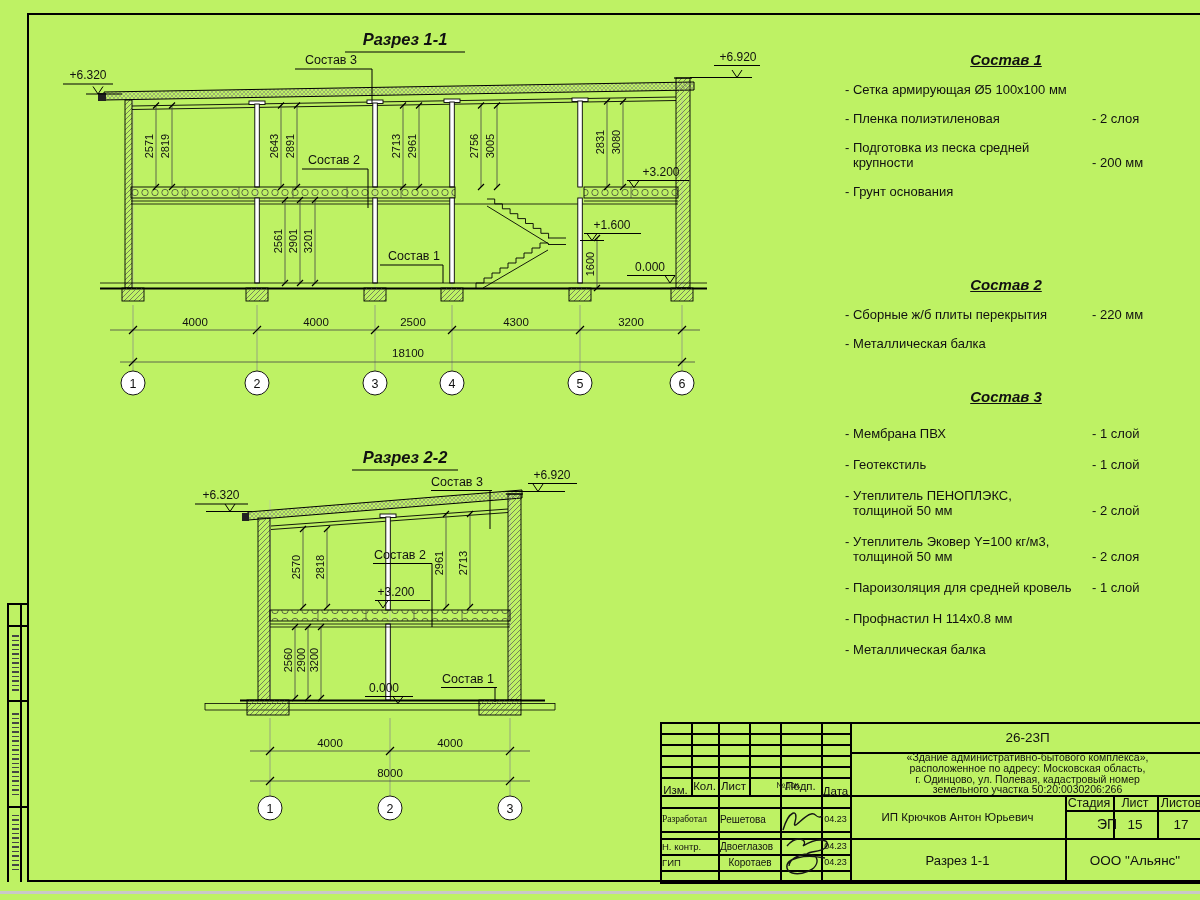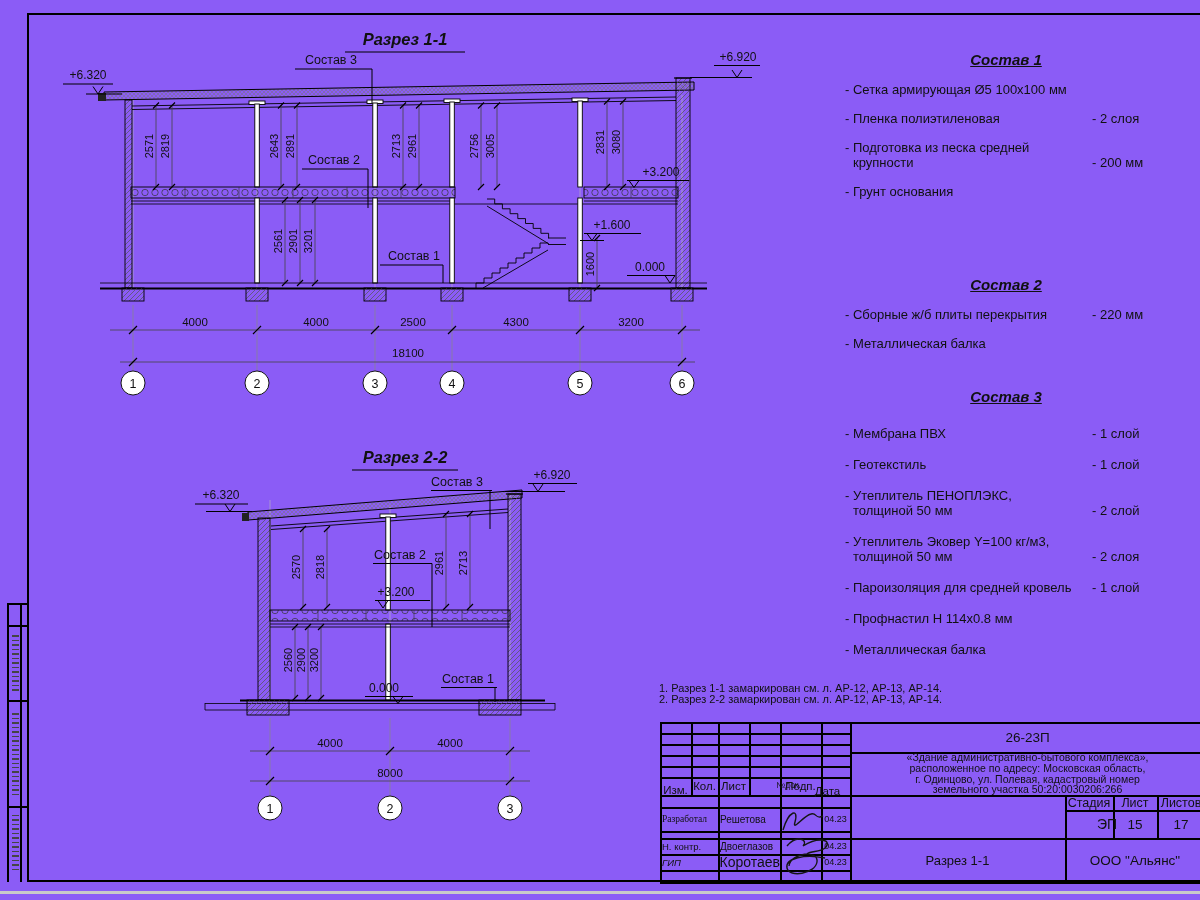--- a/index.html
+++ b/index.html
@@ -1,16 +1,16 @@
 <!DOCTYPE html>
 <html><head>
 <meta charset="utf-8">
 <style>
   html,body{margin:0;padding:0;background:#fff;}
-  .sheet{position:relative;width:1200px;height:900px;background:#8b5cf6;overflow:hidden;
+  .sheet{position:relative;width:1200px;height:900px;background:#bef264;overflow:hidden;
          font-family:"Liberation Sans",sans-serif;color:#111;}
   .abs{position:absolute;}
   
   .ln{position:absolute;background:#000;}
   
   .comp{position:absolute;left:845px;width:322px;font-size:13px;line-height:15px;}
   .comp-title{text-align:center;margin-bottom:14px;}
   .comp-title span{font-style:italic;font-weight:bold;font-size:15px;text-decoration:underline;}
   .comp-item{position:relative;margin-bottom:14px;}
   .comp3 .comp-item{margin-bottom:16px;}
@@ -277,24 +277,20 @@
       <span class="val">- 1 слой</span>
     </div>
     <div class="comp-item">
       <span>- Профнастил Н 114х0.8 мм</span>
     </div>
     <div class="comp-item">
       <span>- Металлическая балка</span>
     </div>
   </div>
 
-  <div class="notes">
-    <div>1. Разрез 1-1 замаркирован см. л. АР-12, АР-13, АР-14.</div>
-    <div>2. Разрез 2-2 замаркирован см. л. АР-12, АР-13, АР-14.</div>
-  </div>
 
   <div class="tb">
 
     <div class="ln" style="left:0;top:0;width:545px;height:2px;"></div>
     <div class="ln" style="left:0;top:11px;width:190px;height:1.5px;"></div>
     <div class="ln" style="left:0;top:22px;width:190px;height:1.5px;"></div>
     <div class="ln" style="left:0;top:33px;width:190px;height:1.5px;"></div>
     <div class="ln" style="left:0;top:44px;width:190px;height:1.5px;"></div>
     <div class="ln" style="left:0;top:55px;width:190px;height:1.5px;"></div>
     <div class="ln" style="left:190px;top:30px;width:355px;height:1.5px;"></div>
@@ -326,21 +322,21 @@
       </div>
     <div class="cell" style="left:58px;top:55px;width:31px;height:18px;font-size:11.5px;">
         <span>Лист</span>
       </div>
     <div class="cell" style="left:89px;top:55px;width:31px;height:16px;font-size:8.5px;padding-left:24px;">
         <span>№док.</span>
       </div>
     <div class="cell" style="left:120px;top:55px;width:41px;height:18px;font-size:11.5px;">
         <span>Подп.</span>
       </div>
-    <div class="cell" style="left:153px;top:55px;width:29px;height:28px;font-size:11.5px;border-radius:9px;">
+    <div class="cell" style="left:161px;top:55px;width:29px;height:28px;font-size:11.5px;border-radius:9px;">
         <span>Дата</span>
       </div>
 
     <div class="cell" style="left:2px;top:85px;width:56px;height:24px;font-size:9.5px;justify-content:flex-start;text-align:left;font-family:Liberation Serif, serif;">
         <span>Разработал</span>
       </div>
     <div class="cell" style="left:60px;top:85px;width:60px;height:24px;font-size:10px;justify-content:flex-start;text-align:left;">
         <span>Решетова</span>
       </div>
     <div class="cell" style="left:161px;top:85px;width:29px;height:24px;font-size:9px;">
@@ -348,39 +344,42 @@
       </div>
     <div class="cell" style="left:2px;top:116px;width:48px;height:16px;font-size:9.5px;justify-content:flex-start;text-align:left;">
         <span>Н. контр.</span>
       </div>
     <div class="cell" style="left:60px;top:116px;width:60px;height:16px;font-size:10px;justify-content:flex-start;text-align:left;">
         <span>Двоеглазов</span>
       </div>
     <div class="cell" style="left:161px;top:116px;width:29px;height:16px;font-size:9px;">
         <span>04.23</span>
       </div>
-    <div class="cell" style="left:2px;top:132px;width:56px;height:16px;font-size:9.5px;justify-content:flex-start;text-align:left;font-style:italic;">
+    <div class="cell" style="left:2px;top:132px;width:56px;height:16px;font-size:9.5px;justify-content:flex-start;text-align:left;">
         <span>ГИП</span>
       </div>
-    <div class="cell" style="left:60px;top:132px;width:60px;height:16px;font-size:14px;justify-content:flex-end;text-align:left;">
+    <div class="cell" style="left:60px;top:132px;width:60px;height:16px;font-size:10px;justify-content:center;text-align:left;">
         <span>Коротаев</span>
       </div>
     <div class="cell" style="left:161px;top:132px;width:29px;height:16px;font-size:9px;">
         <span>04.23</span>
       </div>
 
     <div class="cell" style="left:190px;top:0;width:355px;height:30px;font-size:13.5px;">
         <span>26-23П</span>
       </div>
     <div class="cell" style="left:192px;top:30px;width:351px;height:43px;font-size:10.5px;line-height:10.8px;flex-direction:column;">
       <div>«Здание административно-бытового комплекса»,</div>
       <div>расположенное по адресу: Московская область,</div>
       <div>г. Одинцово, ул. Полевая, кадастровый номер</div>
       <div>земельного участка 50:20:0030206:266</div>
     </div>
+    <div class="cell" style="left:190px;top:73px;width:215px;height:43px;font-size:11.5px;">
+        <span>ИП Крючков Антон Юрьевич</span>
+      </div>
     <div class="cell" style="left:405px;top:73px;width:48px;height:15px;font-size:12.5px;">
         <span>Стадия</span>
       </div>
     <div class="cell" style="left:453px;top:73px;width:44px;height:15px;font-size:12.5px;">
         <span>Лист</span>
       </div>
     <div class="cell" style="left:497px;top:73px;width:48px;height:15px;font-size:12.5px;">
         <span>Листов</span>
       </div>
     <div class="cell" style="left:423px;top:88px;width:48px;height:28px;font-size:14px;">

